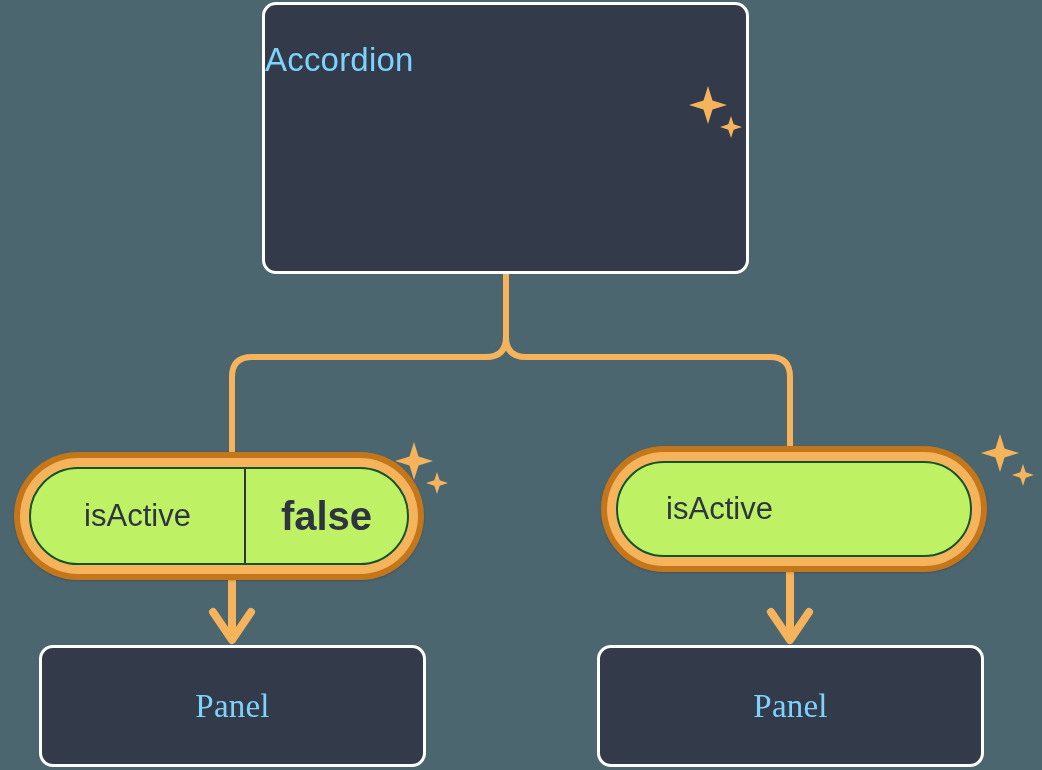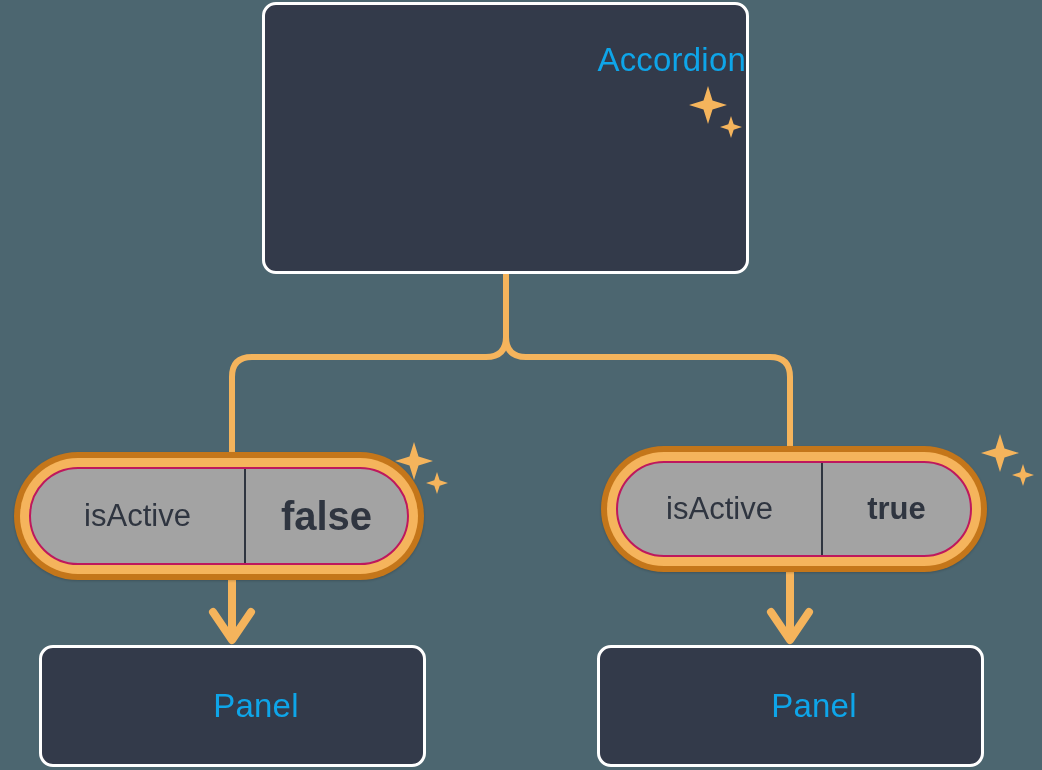--- a/index.html
+++ b/index.html
@@ -25,45 +25,45 @@
 
   
   .comp-box {
     position: absolute;
     background: #333a4a;
     border: 3px solid #ffffff;
     border-radius: 14px;
     box-sizing: border-box;
   }
   .comp-title {
-    color: #0ea5e9;
+    color: #7dd3fc;
     font-size: 33px;
     font-weight: 400;
     letter-spacing: 0.2px;
-    text-align: right;
+    text-align: left;
     white-space: nowrap;
-    padding-left: 47px;
   }
   #accordion-box {
     left: 262px;
     top: 2px;
     width: 487px;
     height: 272px;
   }
   #accordion-box .comp-title {
     position: absolute;
     left: 0; right: 0;
     top: 36px;
   }
   .panel-box {
     width: 387px;
     height: 122px;
     display: flex;
     align-items: center;
     justify-content: center;
+    font-family: Liberation Serif, serif;
   }
   #panel-left  { left: 39px;  top: 645px; }
   #panel-right { left: 597px; top: 645px; }
 
   
   .pill-wrap {
     position: absolute;
     box-sizing: border-box;
     border-radius: 999px;
     background: #c4761a;          
@@ -104,22 +104,22 @@
   .pill-dark .pill-key,
   .pill-dark .pill-value {
     color: #8b8ef2;
   }
   .pill-dark .pill-value {
     border-left: 2px solid #f5b45c;
   }
 
   
   .pill-purple .pill-body {
-    background: #a3a3a3;
-    border: 2px solid #be185d;
+    background: #bef264;
+    border: 2px solid #14532d;
     text-align: center;
   }
   .pill-purple .pill-key,
   .pill-purple .pill-value {
     color: #2f3540;
   }
   .pill-purple .pill-value {
     border-left: 2px solid #2f3540;
   }
 
@@ -195,21 +195,20 @@
 
   <svg class="sparkle" style="left:392px; top:440px;" width="58" height="60" viewBox="0 0 58 60">
     <path d="M22 2 L26.5 16.5 L41 21 L26.5 25.5 L22 40 L17.5 25.5 L3 21 L17.5 16.5 Z" fill="#f5b45c"></path>
     <path d="M45 32 L47.7 40.3 L56 43 L47.7 45.7 L45 54 L42.3 45.7 L34 43 L42.3 40.3 Z" fill="#f5b45c"></path>
   </svg>
 
   <div id="pill-isactive-right" class="pill-wrap pill-purple">
     <div class="pill-ring">
       <div class="pill-body">
         <div class="pill-cell pill-key">isActive</div>
-        <div class="pill-cell pill-value">true</div>
       </div>
     </div>
   </div>
 
   <svg class="sparkle" style="left:978px; top:432px;" width="58" height="60" viewBox="0 0 58 60">
     <path d="M22 2 L26.5 16.5 L41 21 L26.5 25.5 L22 40 L17.5 25.5 L3 21 L17.5 16.5 Z" fill="#f5b45c"></path>
     <path d="M45 32 L47.7 40.3 L56 43 L47.7 45.7 L45 54 L42.3 45.7 L34 43 L42.3 40.3 Z" fill="#f5b45c"></path>
   </svg>
 
   <div id="panel-left" class="comp-box panel-box">

